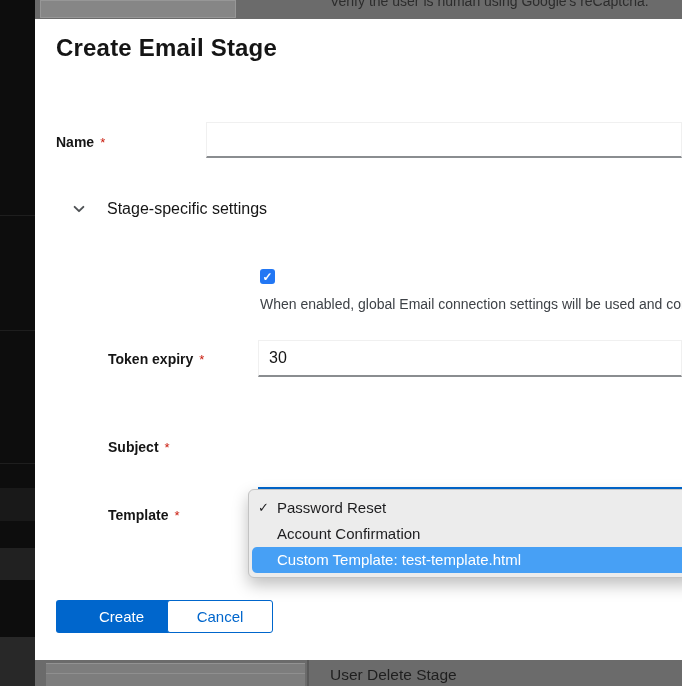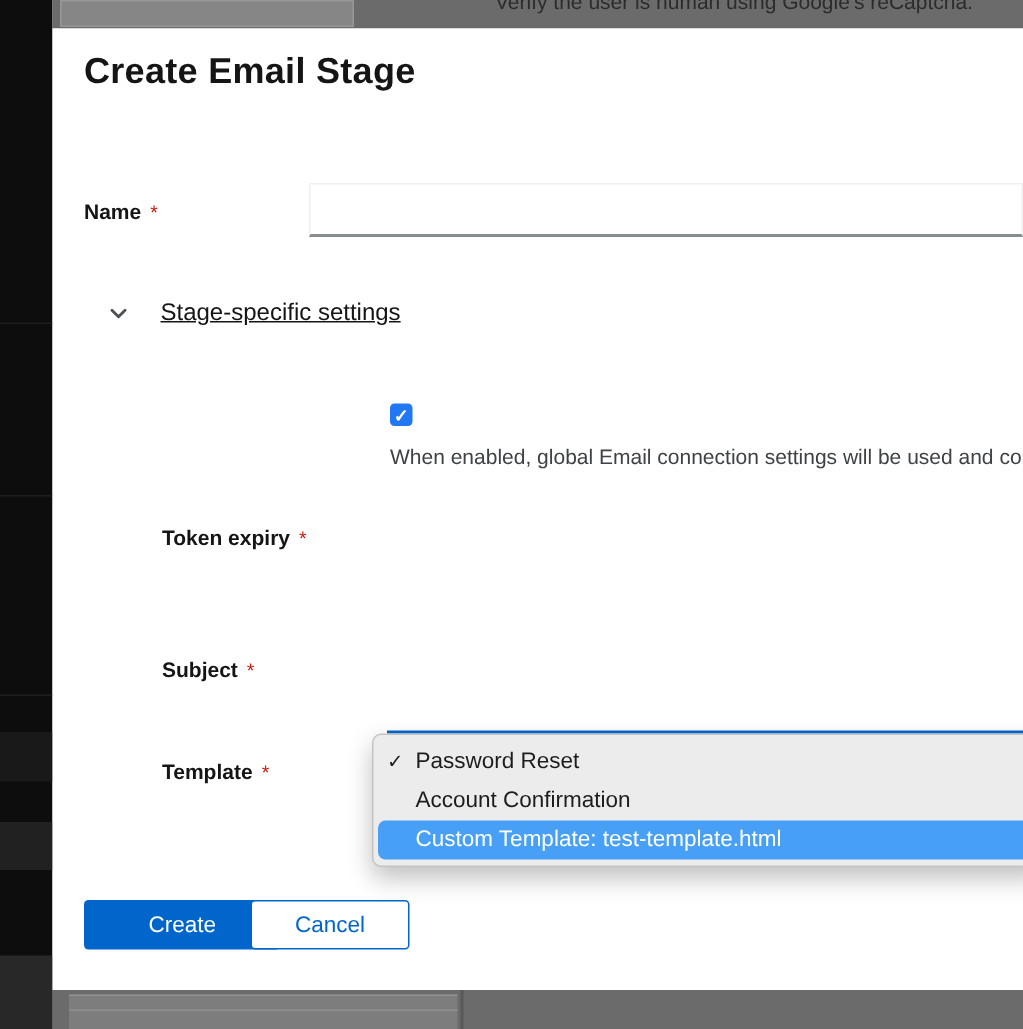--- a/index.html
+++ b/index.html
@@ -39,21 +39,21 @@
 
   .form-label { font-size:14px; font-weight:700; color:#151515; white-space:nowrap; }
   .req { color:var(--danger,#c9190b); margin-left:6px; font-size:13px; }
 
   .text-input { border:1px solid #f0f0f0; border-bottom:2px solid #8a8d90;
     background:#fff; font-family:"Liberation Sans",sans-serif; font-size:16px;
     color:#151515; padding:0 10px; outline:none; }
 
   .group-header { left:28px; top:178px; height:24px; cursor:pointer; display:flex; align-items:center; }
   .chev { width:14px; height:14px; margin-left:9px; }
-  .group-title { margin-left:21px; font-size:16px; color:#151515;text-decoration:underline; }
+  .group-title { margin-left:21px; font-size:16px; color:#151515; }
 
   .checkbox { left:225px; top:250px; width:15px; height:15px; background:var(--checkbox,#2277f4);
     border-radius:3px; display:flex; align-items:center; justify-content:center; }
   .checkbox span { color:#fff; font-size:12px; font-weight:700; line-height:1; }
   .check-label { left:247px; top:249px; font-size:15.5px; }
   .helper { font-size:14px; color:#3e4247; white-space:nowrap; }
 
   .select-focus-line { left:223px; top:468px; width:424px; height:2px; background:var(--accent,#0066cc); }
 
   
@@ -85,20 +85,21 @@
 </div>
 
 <div class="abs dim-strip dim-top">
   <div class="bg-cell-top"></div>
   <div class="bg-top-text">Verify the user is human using Google's reCaptcha.</div>
 </div>
 
 <div class="abs dim-strip dim-bottom">
   <div class="bg-cell-bottom"></div>
   <div class="bg-vdiv"></div>
+  <div class="bg-bottom-text">User Delete Stage</div>
 </div>
 
 <div class="abs modal">
 
   <div class="abs modal-title">Create Email Stage</div>
 
   <div class="abs" style="left:21px; top:114px;">
     <span class="form-label">Name</span><span class="req">*</span>
   </div>
   <input class="abs text-input" style="left: 171px; top: 103px; width: 476px; height: 36px;" value="">
@@ -111,20 +112,21 @@
   </div>
 
   <div class="abs checkbox">
     <span>✓</span>
   </div>
   <div class="abs helper" style="left:225px; top:277px;">When enabled, global Email connection settings will be used and con</div>
 
   <div class="abs" style="left:73px; top:331px;">
     <span class="form-label">Token expiry</span><span class="req">*</span>
   </div>
+  <input class="abs text-input" style="left: 223px; top: 321px; width: 424px; height: 37px;" value="30">
 
   <div class="abs" style="left:73px; top:419px;">
     <span class="form-label">Subject</span><span class="req">*</span>
   </div>
 
   <div class="abs" style="left:73px; top:487px;">
     <span class="form-label">Template</span><span class="req">*</span>
   </div>
   <div class="abs select-focus-line"></div>
 

